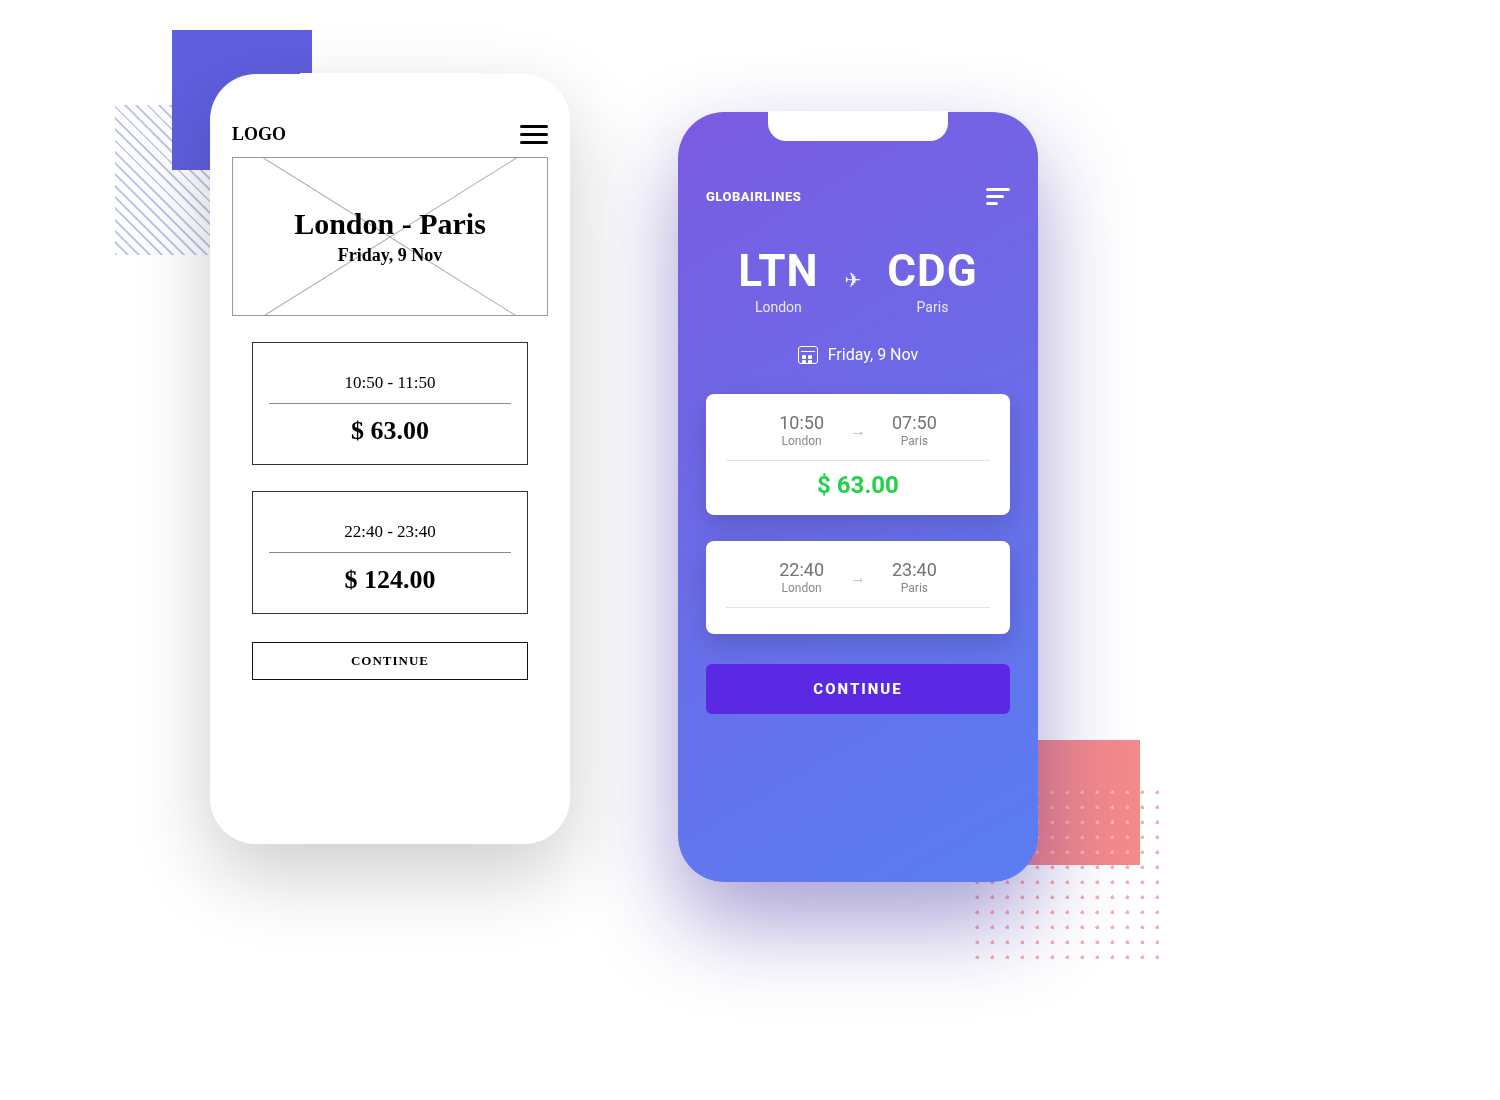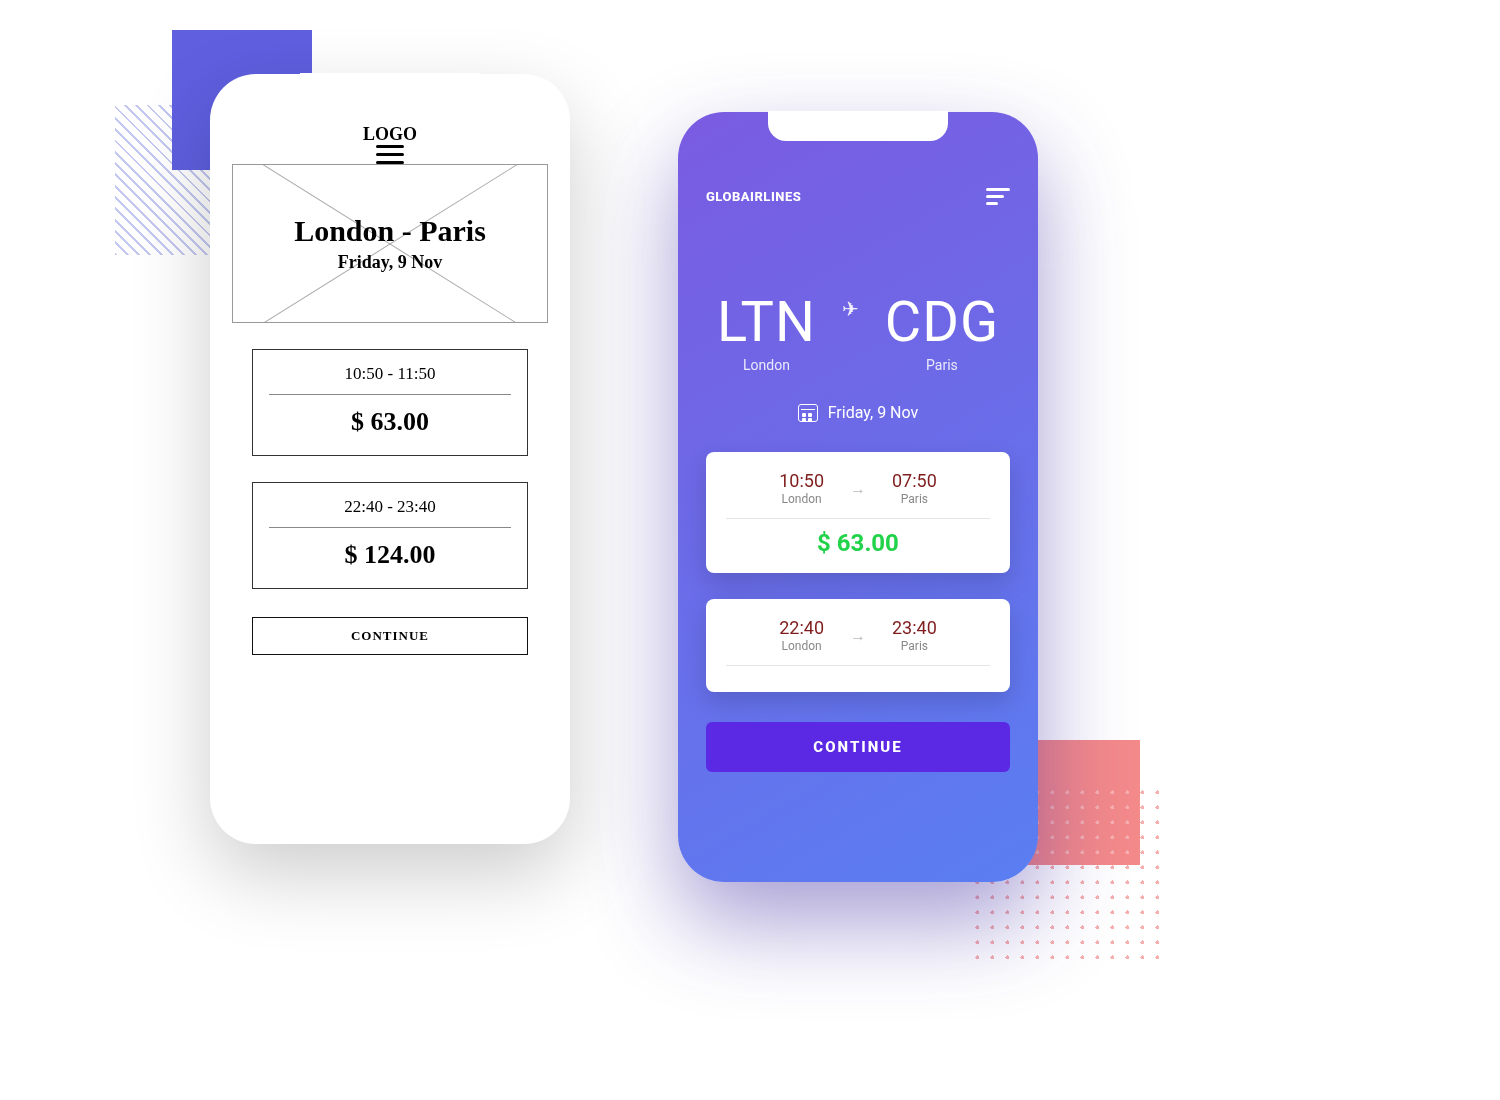--- a/index.html
+++ b/index.html
@@ -67,22 +67,21 @@
     box-shadow: 0 30px 80px rgba(0,0,0,.20);
   }
   .phone-wire .notch { background:#fff; box-shadow: 0 2px 0 #fff; }
   .wire-inner {
     position: absolute; inset: 0;
     padding: 50px 22px 22px;
     font-family: "Comic Sans MS", "Comic Sans", cursive;
   }
   .wire-header {
     display:flex; justify-content:space-between; align-items:center;
-    margin-bottom: 0;
-    flex-direction: column;
+    margin-bottom: 12px;
   }
   .wire-logo { font-weight: bold; font-size: 18px; }
   .wire-menu { width:28px; display:flex; flex-direction:column; gap:5px; cursor:pointer;}
   .wire-menu span { display:block; height:3px; background:#000; border-radius:2px;}
   .wire-hero {
     position: relative;
     height: 159px;
     border: 1px solid #999;
     display:flex; flex-direction:column; align-items:center; justify-content:center;
     overflow:hidden;
@@ -90,21 +89,21 @@
   .wire-hero::before, .wire-hero::after {
     content:""; position:absolute; width:160%; height:1px; background:#aaa;
     top:50%; left:50%;
   }
   .wire-hero::before{transform:translate(-50%,-50%) rotate(32deg);}
   .wire-hero::after{transform:translate(-50%,-50%) rotate(-32deg);}
   .wire-title{font-size:30px; font-weight:bold; position:relative; z-index:1;}
   .wire-date{font-size:18px; font-weight:bold; position:relative; z-index:1; margin-top:4px;}
   .wire-card{
     border:1.5px solid #333; margin:26px 20px 0;
-    text-align:center; padding:14px 10px 18px;
+    text-align:center; padding:30px 10px 18px;
   }
   .wire-time{font-size:17px;}
   .wire-sep{height:1px; background:#888; margin:10px 6px 12px;}
   .wire-price{font-size:26px; font-weight:bold;}
   .wire-btn{
     border:1.5px solid #111; margin:28px 20px 0;
     text-align:center; padding:10px 0; font-size:13px; font-weight:bold; letter-spacing:1px;
     cursor:pointer;
   }
 
@@ -131,37 +130,37 @@
   }
   .design-header{display:flex;justify-content:space-between;align-items:center;}
   .design-logo{font-size:13px; font-weight:800; letter-spacing:.5px;}
   .design-menu{width:24px; cursor:pointer;}
   .design-menu span{display:block;height:3px;background:#fff;border-radius:2px;margin-bottom:4px;}
   .design-menu span:nth-child(1){width:100%;}
   .design-menu span:nth-child(2){width:75%;}
   .design-menu span:nth-child(3){width:50%;margin-bottom:0;}
   .route{display:flex;align-items:center;justify-content:center;gap:26px;margin-top:40px;}
   .route-col{text-align:center;}
-  .route-code{font-size:56px;font-weight:400;letter-spacing:1px;margin-top:44px;}
+  .route-code{font-size:44px;font-weight:700;letter-spacing:1px;}
   .route-city{font-size:14px;opacity:.85;margin-top:2px;}
   .plane-icon{font-size:20px;opacity:.9;}
   .date-row{display:flex;align-items:center;justify-content:center;gap:10px;margin-top:30px;font-size:16px;}
   .cal-icon{width:20px;height:18px;border:1.8px solid #fff;border-radius:3px;position:relative;}
   .cal-icon::before{content:"";position:absolute;left:2px;right:2px;top:4px;height:1.5px;background:#fff;}
   .cal-icon::after{content:"";position:absolute;left:3px;top:8px;width:4px;height:4px;background:#fff;border-radius:1px;box-shadow:6px 0 0 #fff, 0 5px 0 #fff, 6px 5px 0 #fff;}
   .flight-card{
     background:#fff;border-radius:8px;color:#333;
     padding:18px 20px 16px;margin-top:30px;
     box-shadow:0 10px 25px rgba(0,0,0,.15);
     cursor:pointer;
   }
   .flight-card + .flight-card{margin-top:26px;}
   .fc-row{display:flex;align-items:center;justify-content:center;gap:26px;}
   .fc-col{text-align:center;}
-  .fc-time{font-size:18px;color:#7f1d1d;}
+  .fc-time{font-size:18px;color:#737373;}
   .fc-city{font-size:12px;color:#888;margin-top:1px;}
   .fc-arrow{color:#bbb;font-size:16px;}
   .fc-line{height:1px;background:#e5e5e5;margin:12px 0 10px;}
   .fc-price{text-align:center;font-size:24px;font-weight:700;color:#22d34a;}
   .design-btn{
     margin-top:30px;background:#5b29e4;border-radius:6px;
     text-align:center;padding:16px 0;font-size:15px;font-weight:800;letter-spacing:2px;color:#fff;
     cursor:pointer;
   }
 </style>

